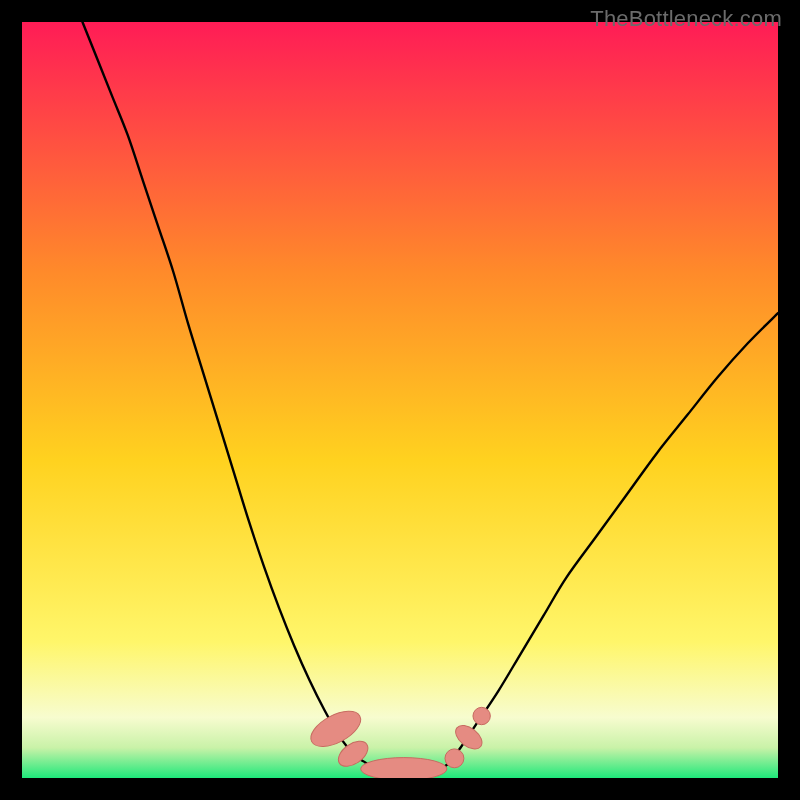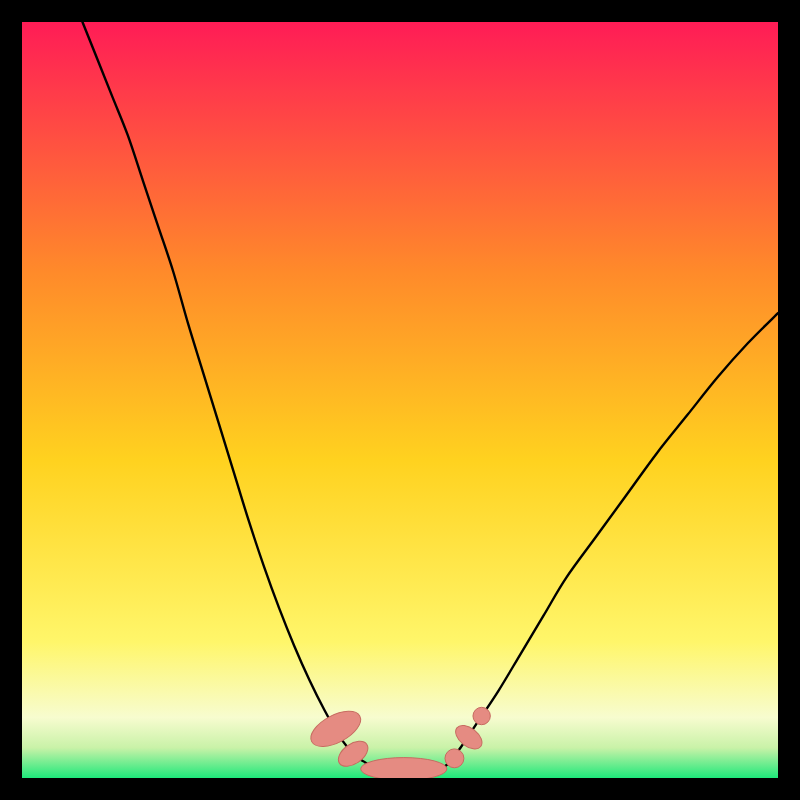--- a/index.html
+++ b/index.html
@@ -35,20 +35,21 @@
     height: 756px;
   }
   svg {
     display: block;
   }
 </style>
 </head>
 <body>
 
 <div class="frame">
+  <div class="watermark">TheBottleneck.com</div>
 
   <div class="plot">
     <svg id="chart-svg" width="756" height="756" viewBox="0 0 756 756">
       <defs>
         <linearGradient id="bg-grad" x1="0" y1="0" x2="0" y2="1">
           <stop id="g0" offset="0%" stop-color="#ff1c56"></stop>
           <stop id="g1" offset="33%" stop-color="#ff8a2a"></stop>
           <stop id="g2" offset="58%" stop-color="#ffd21f"></stop>
           <stop id="g3" offset="82%" stop-color="#fff66a"></stop>
           <stop id="g4" offset="92%" stop-color="#f7fccf"></stop>

